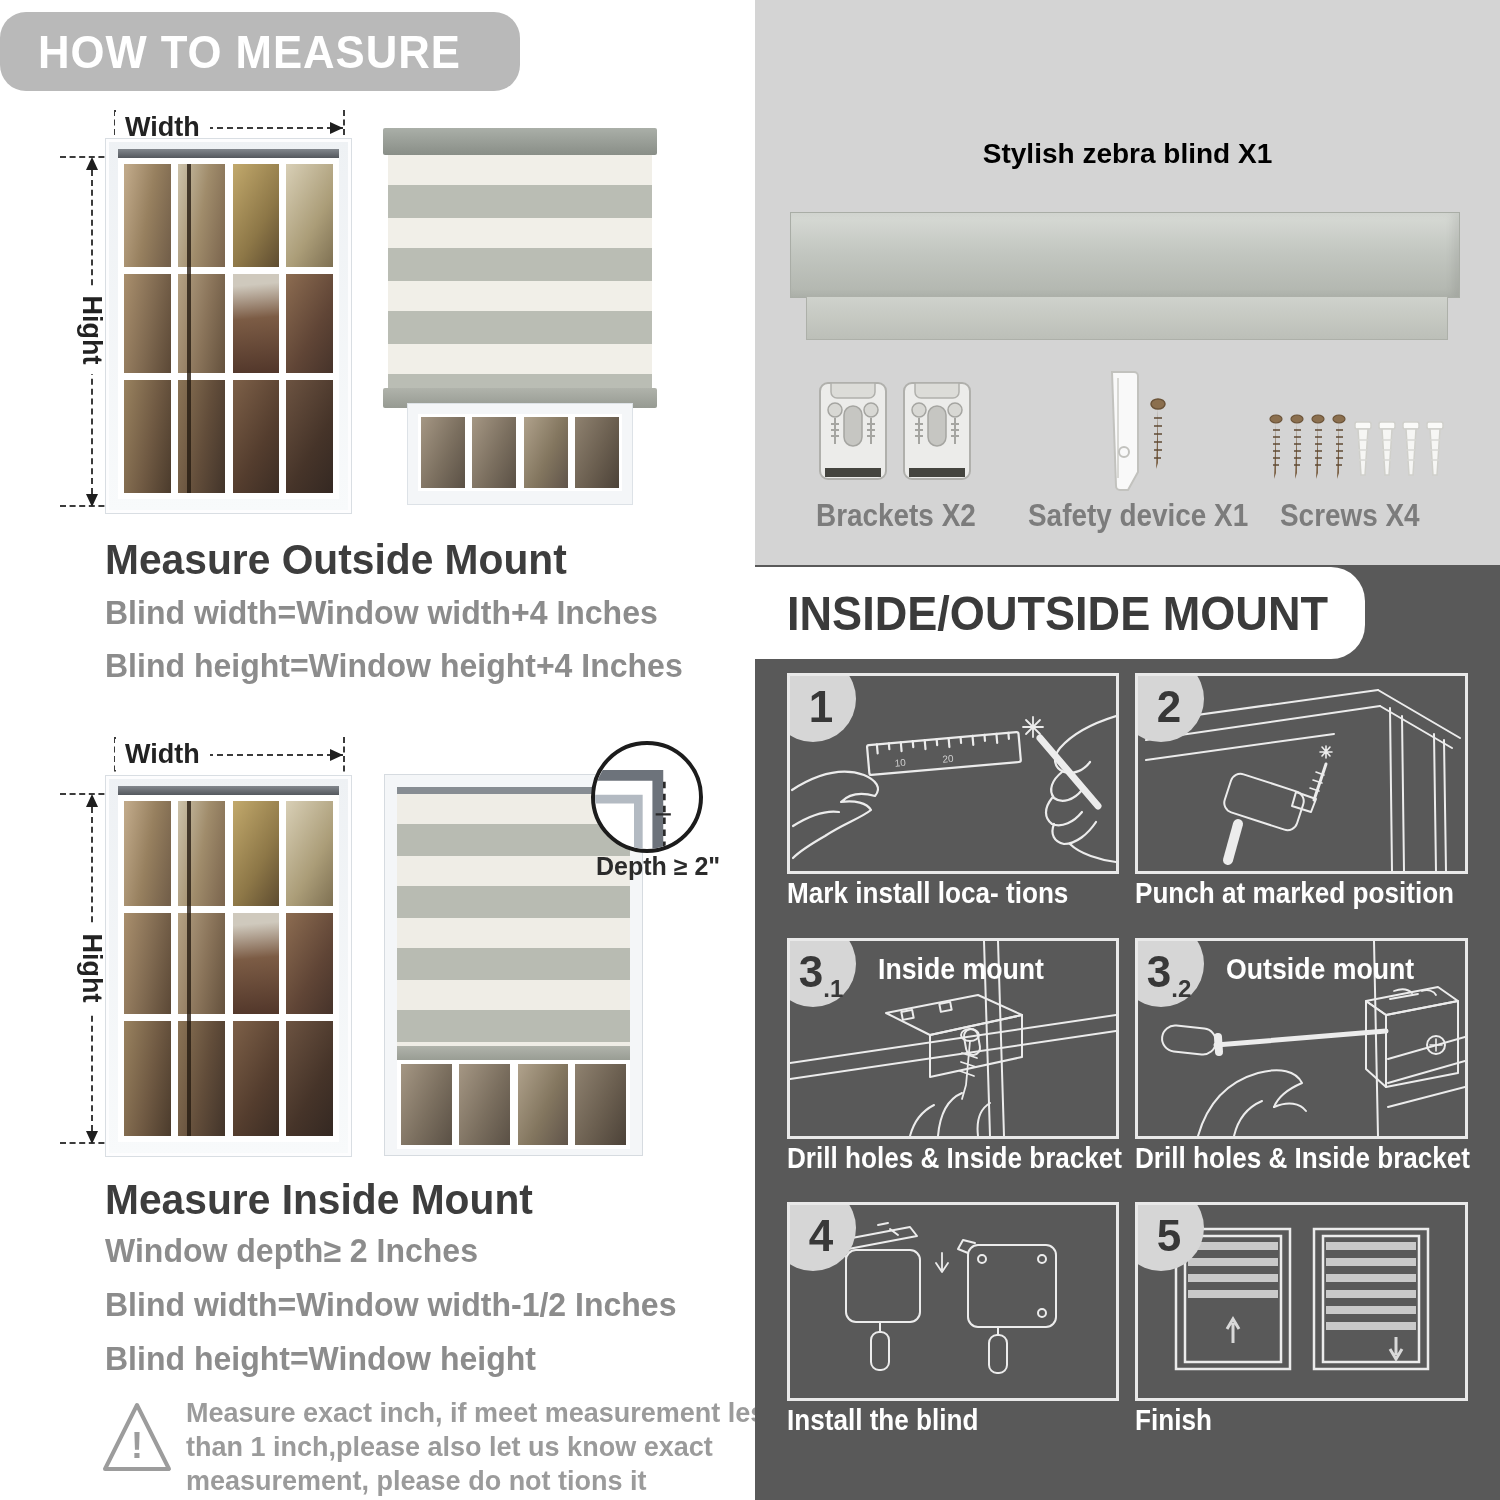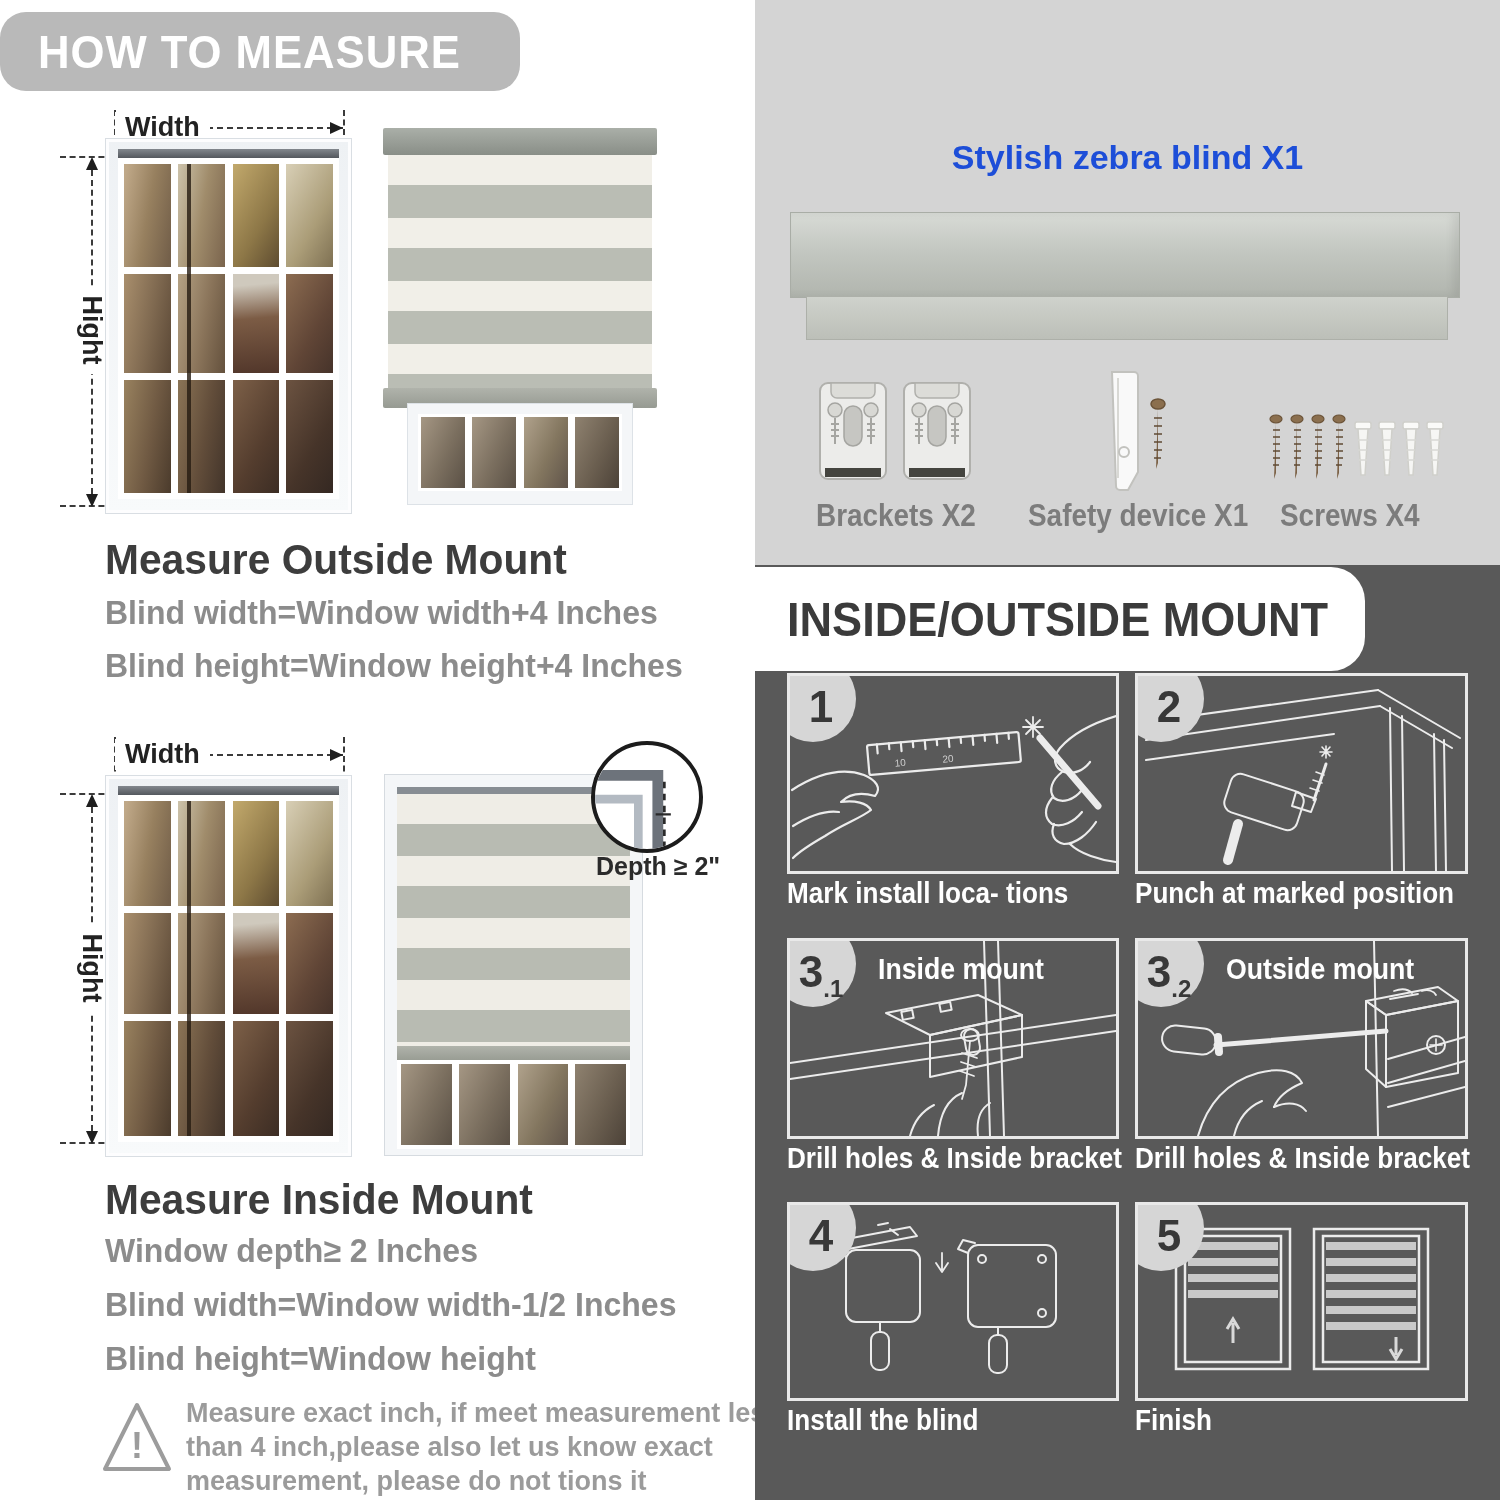--- a/index.html
+++ b/index.html
@@ -67,21 +67,21 @@
   .t-title{font-weight:bold;font-size:42px;color:#3d3d3d;transform:scaleX(.97);transform-origin:left;white-space:nowrap;}
   .t-body{font-weight:bold;font-size:33px;color:#8c8c8c;transform:scaleX(.97);transform-origin:left;white-space:nowrap;}
   .t-warn{font-size:27px;color:#9b9b9b;font-weight:bold;white-space:nowrap;}
   .t-depth{font-weight:bold;font-size:25px;color:#2b2b2b;white-space:nowrap;}
 
   
   .rt{background:#d4d4d4;}
   .hdr-white{background:#fff;border-radius:30px;display:flex;align-items:center;}
   .hdr-included-text{color:#c9c9c9;font-weight:bold;font-size:46px;letter-spacing:1px;margin-left:36px;
                      transform:scaleX(.92);transform-origin:left center;white-space:nowrap;}
-  .product-label{text-align:center;font-weight:bold;font-size:34px;color:#1d4ed8;}
+  .product-label{text-align:center;font-weight:bold;font-size:28px;color:#000000;}
   .bar-top{background:linear-gradient(180deg,#d8dbd6 0%,#c3c7c1 45%,#b1b5ae 100%);
            border:1px solid #a9ada6;box-shadow:inset -6px 0 8px rgba(0,0,0,.08);}
   .bar-bottom{background:linear-gradient(180deg,#cfd2cc,#bcbfb8);border:1px solid #adb0a9;}
   .item-label{font-weight:bold;font-size:31px;color:#7c7c7c;transform:scaleX(.9);transform-origin:left;white-space:nowrap;}
 
   
   .rb{background:#595959;}
   .hdr-mount{background:#fff;border-radius:0 34px 34px 0;display:flex;align-items:center;}
   .hdr-mount-text{color:#3b3b3b;font-weight:bold;font-size:49px;margin-left:32px;
                   transform:scaleX(.92);transform-origin:left center;white-space:nowrap;}
@@ -239,21 +239,21 @@
   <div class="t-title abs" style="left:105px;top:1176px;">Measure Inside Mount</div>
   <div class="t-body abs" style="left:105px;top:1232px;">Window depth≥ 2 Inches</div>
   <div class="t-body abs" style="left:105px;top:1286px;">Blind width=Window width-1/2 Inches</div>
   <div class="t-body abs" style="left:105px;top:1340px;">Blind height=Window height</div>
 
   <svg class="abs" style="left:100px;top:1398px;" width="74" height="80" viewBox="0 0 74 80">
     <path d="M37 7 L69 71 L5 71 Z" fill="none" stroke="#9c9c9c" stroke-width="4" stroke-linejoin="round"></path>
     <text x="37" y="60" text-anchor="middle" font-size="36" font-weight="bold" fill="#9c9c9c">!</text>
   </svg>
   <div class="t-warn abs" style="left:186px;top:1398px;">Measure exact inch, if meet measurement less</div>
-  <div class="t-warn abs" style="left:186px;top:1432px;">than 4 inch,please also let us know exact</div>
+  <div class="t-warn abs" style="left:186px;top:1432px;">than 1 inch,please also let us know exact</div>
   <div class="t-warn abs" style="left:186px;top:1466px;">measurement, please do not tions it</div>
 
   <div class="rt abs" style="left:755px;top:0;width:745px;height:565px;">
     <div class="product-label abs" style="left:0;top:138px;width:745px;">Stylish zebra blind X1</div>
 
     <div class="bar-top abs" style="left:35px;top:212px;width:668px;height:84px;"></div>
     <div class="bar-bottom abs" style="left:51px;top:296px;width:640px;height:42px;"></div>
 
     <svg class="abs" style="left:61px;top:378px;" width="74" height="110" viewBox="0 0 74 110">
       <rect x="4" y="5" width="66" height="96" rx="8" fill="#ececea" stroke="#b0b0ac" stroke-width="2"></rect>
@@ -329,21 +329,21 @@
         <path d="M5 20 h10 M5 30 h9 M6 40 h8" stroke="#d8d8d3" stroke-width="1.5" fill="none"></path>
       </g>
     </svg>
 
     <div class="item-label abs" style="left:61px;top:498px;">Brackets X2</div>
     <div class="item-label abs" style="left:273px;top:498px;">Safety device X1</div>
     <div class="item-label abs" style="left:525px;top:498px;">Screws X4</div>
   </div>
 
   <div class="rb abs" style="left:755px;top:565px;width:745px;height:935px;">
-    <div class="hdr-mount abs" style="left:0;top:2px;width:610px;height:104px;">
+    <div class="hdr-mount abs" style="left:0;top:2px;width:610px;height:92px;">
       <div class="hdr-mount-text">INSIDE/OUTSIDE MOUNT</div>
     </div>
 
     <div class="panel" style="left:32px;top:108px;width:326px;height:195px;">
       <svg class="art" viewBox="0 0 326 195">
         <g stroke="#ececec" stroke-width="2.2" fill="none" stroke-linecap="round" stroke-linejoin="round">
           <path d="M2 114 C30 96 54 92 74 99 C86 104 92 112 85 120 C71 116 59 118 51 126 C65 124 77 127 81 134 C71 142 53 148 35 160 C21 168 9 176 3 182"></path>
           <path d="M3 150 C19 140 35 134 49 136"></path>
           <g transform="rotate(-5 160 78)">
             <rect x="78" y="62" width="152" height="30" rx="2"></rect>

